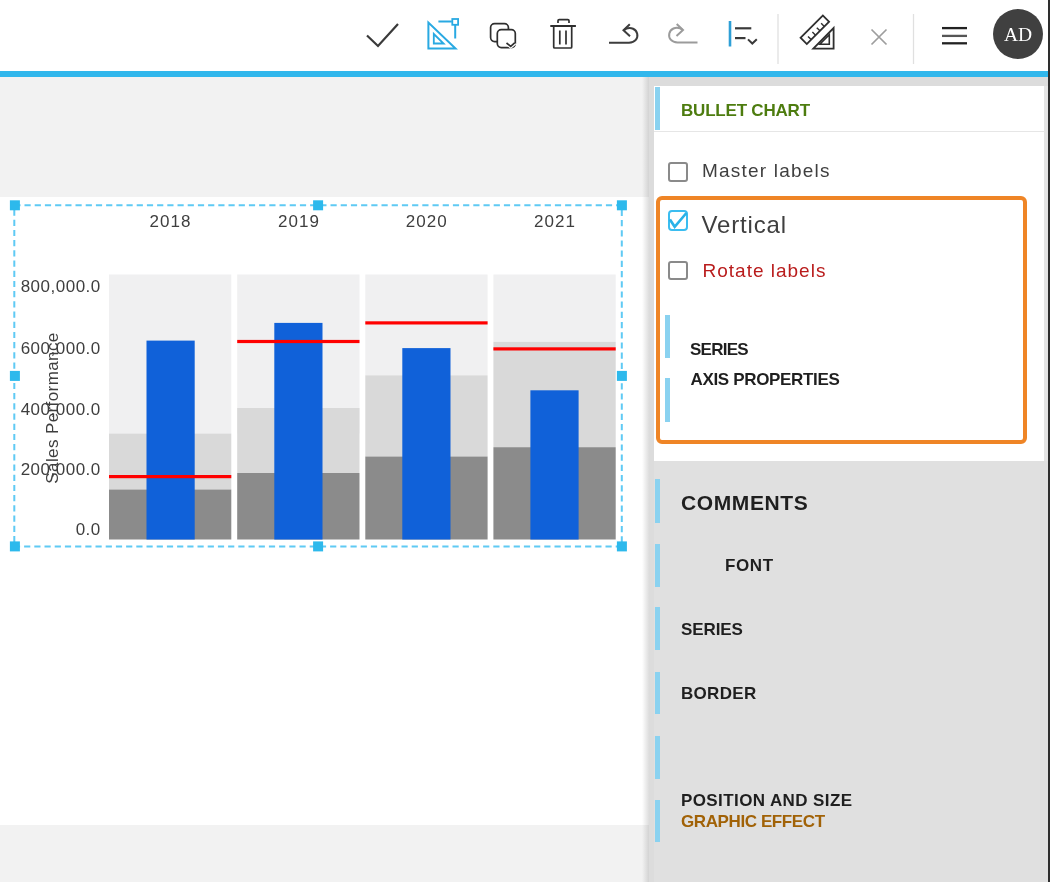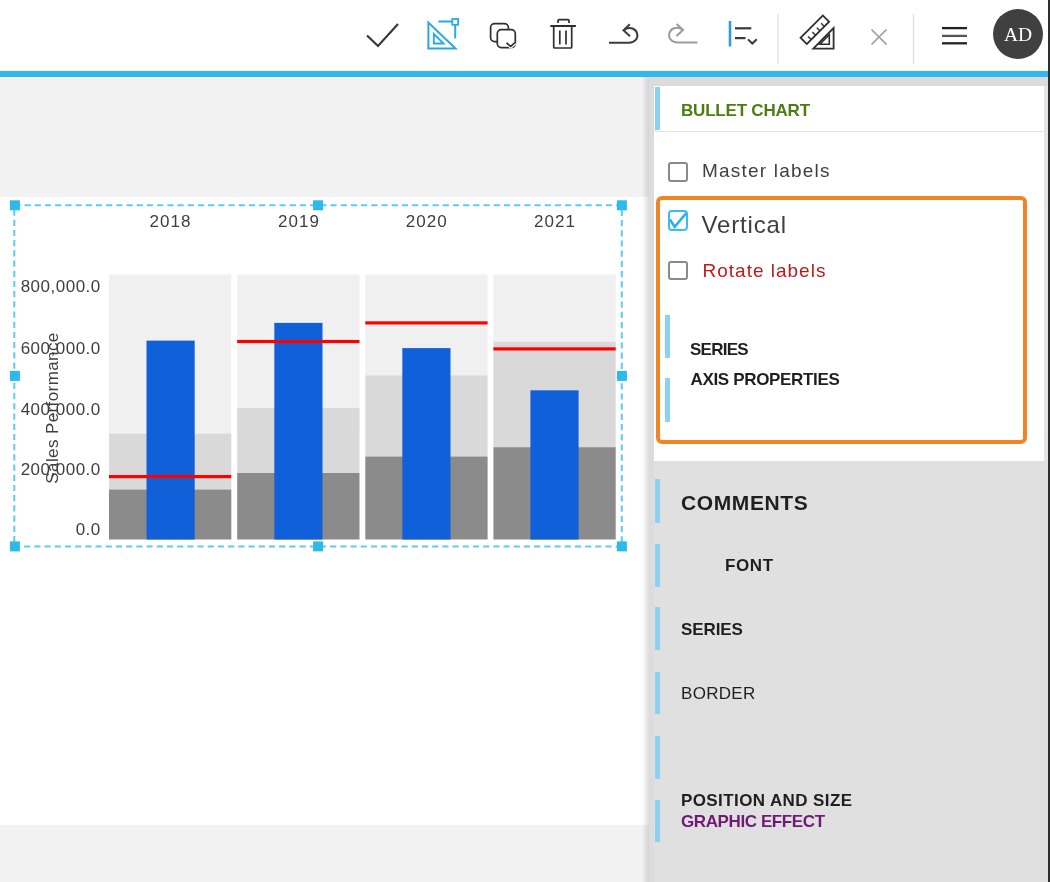--- a/index.html
+++ b/index.html
@@ -184,17 +184,17 @@
 <div class="abs" style="left:664.8px;top:378.4px;width:5.2px;height:43.5px;background:#8ad2f0;"></div>
 <div class="abs" style="left:690.5px;top:370px;font-size:17px;font-weight:bold;letter-spacing:-0.33px;color:#1f1f1f;">AXIS PROPERTIES</div>
 
 <div class="abs" style="left:655px;top:479px;width:5.2px;height:44px;background:#8ad2f0;"></div>
 <div class="abs" style="left:681px;top:490.5px;font-size:21px;font-weight:bold;letter-spacing:0.6px;color:#1f1f1f;">COMMENTS</div>
 <div class="abs" style="left:655px;top:543.7px;width:5.2px;height:43.3px;background:#8ad2f0;"></div>
 <div class="abs" style="left:681px;top:555.5px;font-size:17px;font-weight:bold;letter-spacing:0.6px;color:#1f1f1f;margin-left:44px;">FONT</div>
 <div class="abs" style="left:655px;top:607.3px;width:5.2px;height:43.1px;background:#8ad2f0;"></div>
 <div class="abs" style="left:681px;top:619.5px;font-size:17px;font-weight:bold;letter-spacing:-0.1px;color:#1f1f1f;">SERIES</div>
 <div class="abs" style="left:655px;top:671.9px;width:5.2px;height:42.6px;background:#8ad2f0;"></div>
-<div class="abs" style="left:681px;top:684px;font-size:17px;font-weight:normal;letter-spacing:0.3px;color:#1f1f1f;">BORDER</div>
+<div class="abs" style="left:681px;top:684px;font-size:17px;font-weight:bold;letter-spacing:0.3px;color:#1f1f1f;">BORDER</div>
 <div class="abs" style="left:655px;top:735.6px;width:5.2px;height:43px;background:#8ad2f0;"></div>
 <div class="abs" style="left:681px;top:748px;font-size:17px;font-weight:bold;letter-spacing:0.4px;color:#1f1f1f;margin-top:43px;">POSITION AND SIZE</div>
 <div class="abs" style="left:655px;top:799.7px;width:5.2px;height:42.6px;background:#8ad2f0;"></div>
-<div class="abs" style="left:681px;top:812px;font-size:17px;font-weight:bold;letter-spacing:-0.4px;color:#701a75;">GRAPHIC EFFECT</div>
+<div class="abs" style="left:681px;top:812px;font-size:17px;font-weight:bold;letter-spacing:-0.4px;color:#a16207;">GRAPHIC EFFECT</div>
 
 </body></html>

